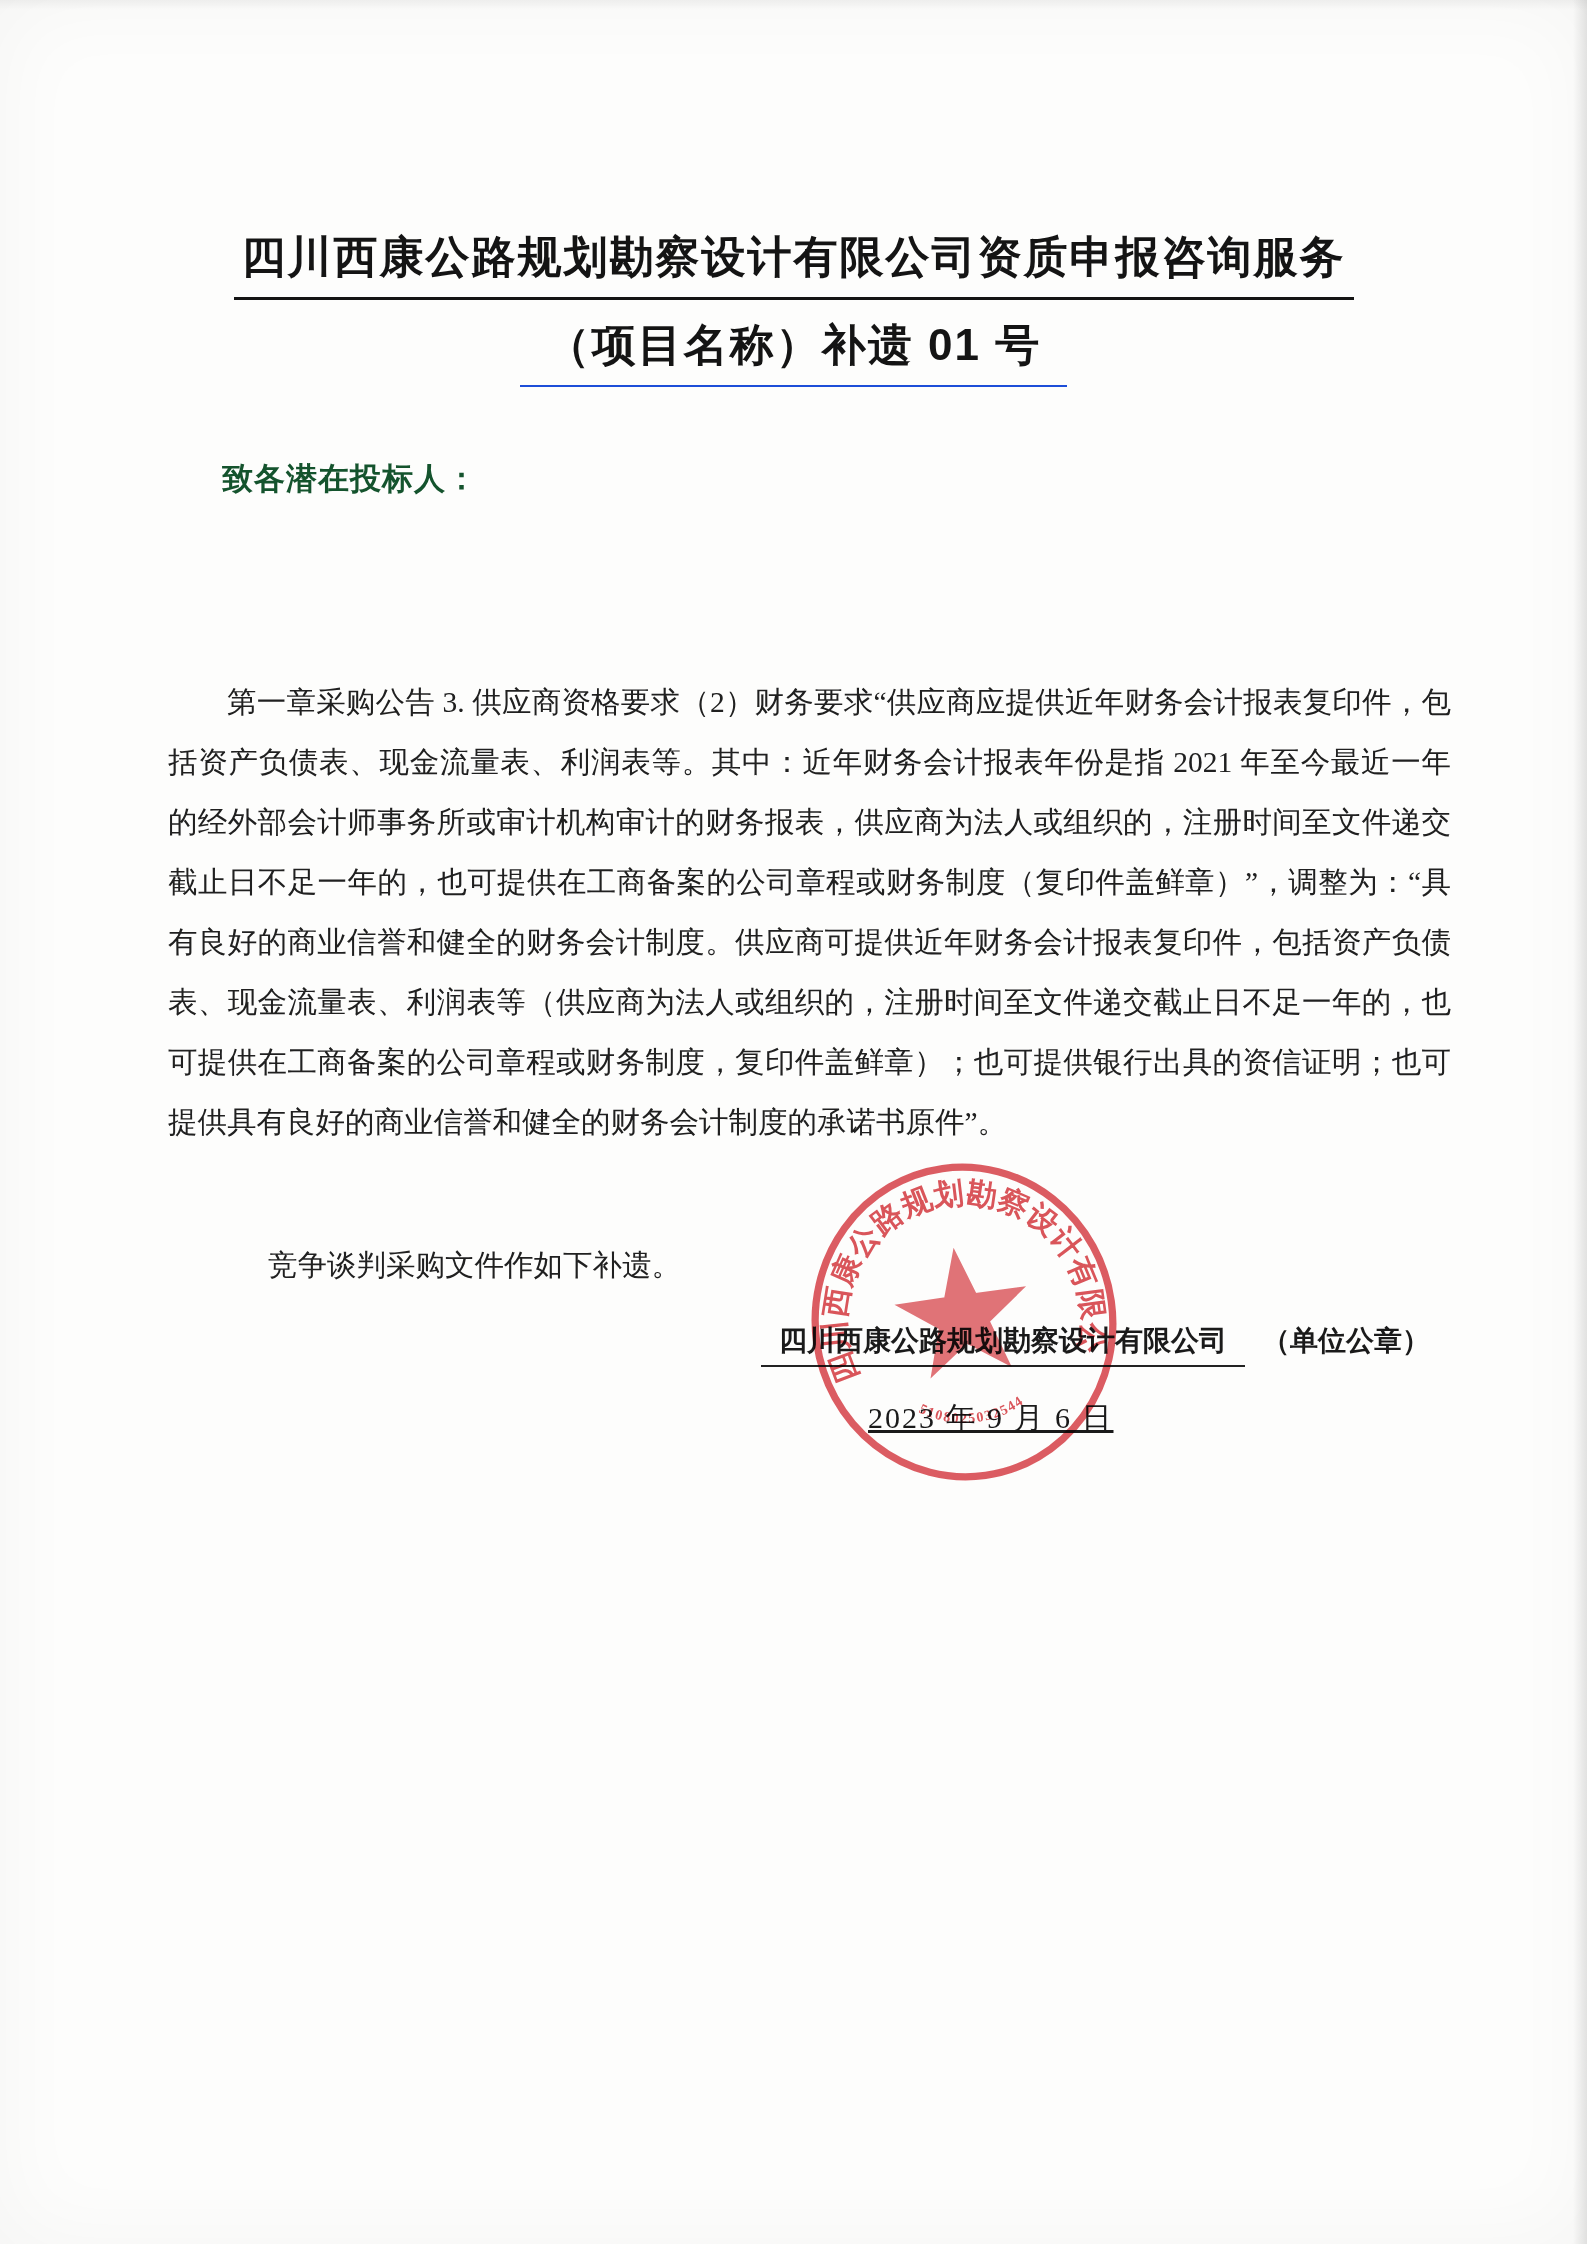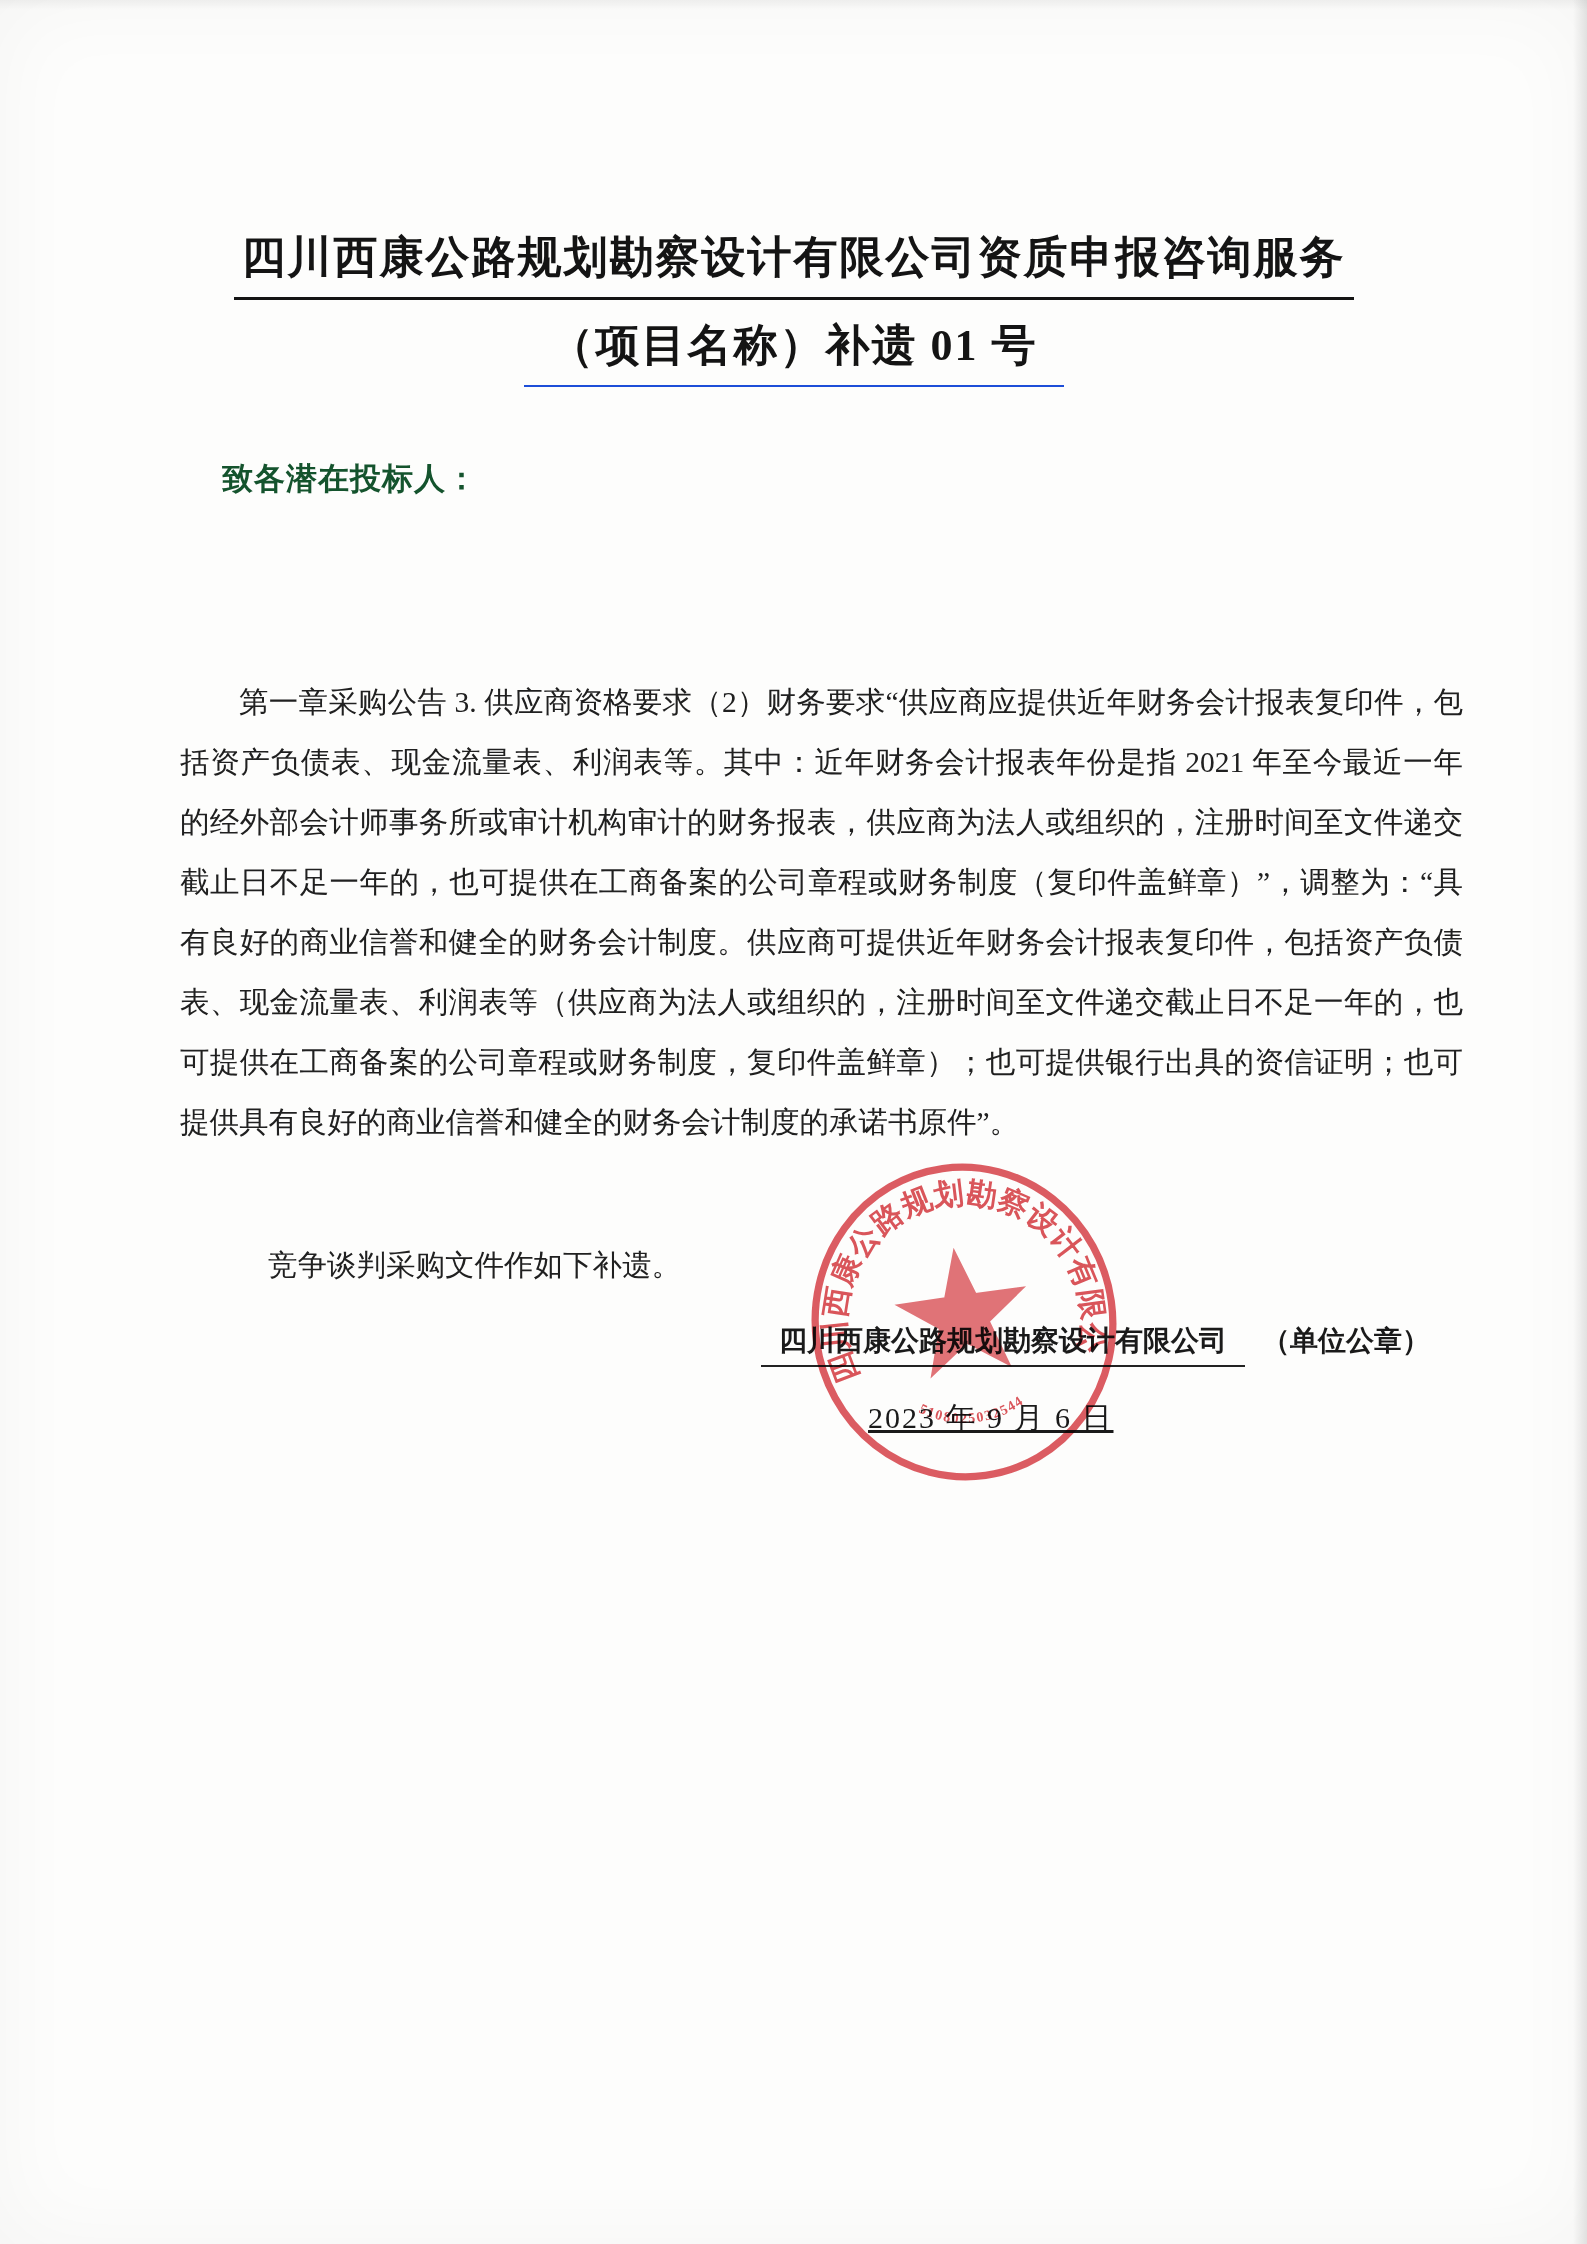--- a/index.html
+++ b/index.html
@@ -24,21 +24,21 @@
   }
   .scan-edge-top {
     position: absolute; top: 0; left: 0; width: 100%; height: 10px;
     background: linear-gradient(to bottom, rgba(140,140,140,0.10), rgba(0,0,0,0));
     pointer-events: none;
   }
 
   .title-wrap {
     position: absolute; top: 228px; left: 0; right: 0;
     text-align: center;
-    font-family: Liberation Serif, serif;
+    font-family: Liberation Sans, sans-serif;
     font-weight: bold;
     color: #141414;
   }
   .title-line1 {
     display: inline-block;
     font-size: 44px;
     letter-spacing: 2px;
     border-bottom: 3px solid #141414;
     padding: 0 8px 10px 8px;
   }
@@ -63,21 +63,21 @@
     text-align: justify; text-indent: 2em;
   }
   .intro .u {
     text-decoration: underline;
     text-decoration-thickness: 2px;
     text-underline-offset: 11px;
     text-decoration-color: #2a2a2a;
   }
 
   .body-par {
-    position: absolute; top: 672px; left: 180px; width: 1283px;
+    position: absolute; top: 672px; left: 168px; width: 1283px;
     font-size: 29.5px; line-height: 60px;
     text-align: justify; text-indent: 2em;
     color: #202020;
   }
 
   .closing {
     position: absolute; top: 1246px; left: 268px;
     font-size: 29.5px; color: #202020;
   }
 

